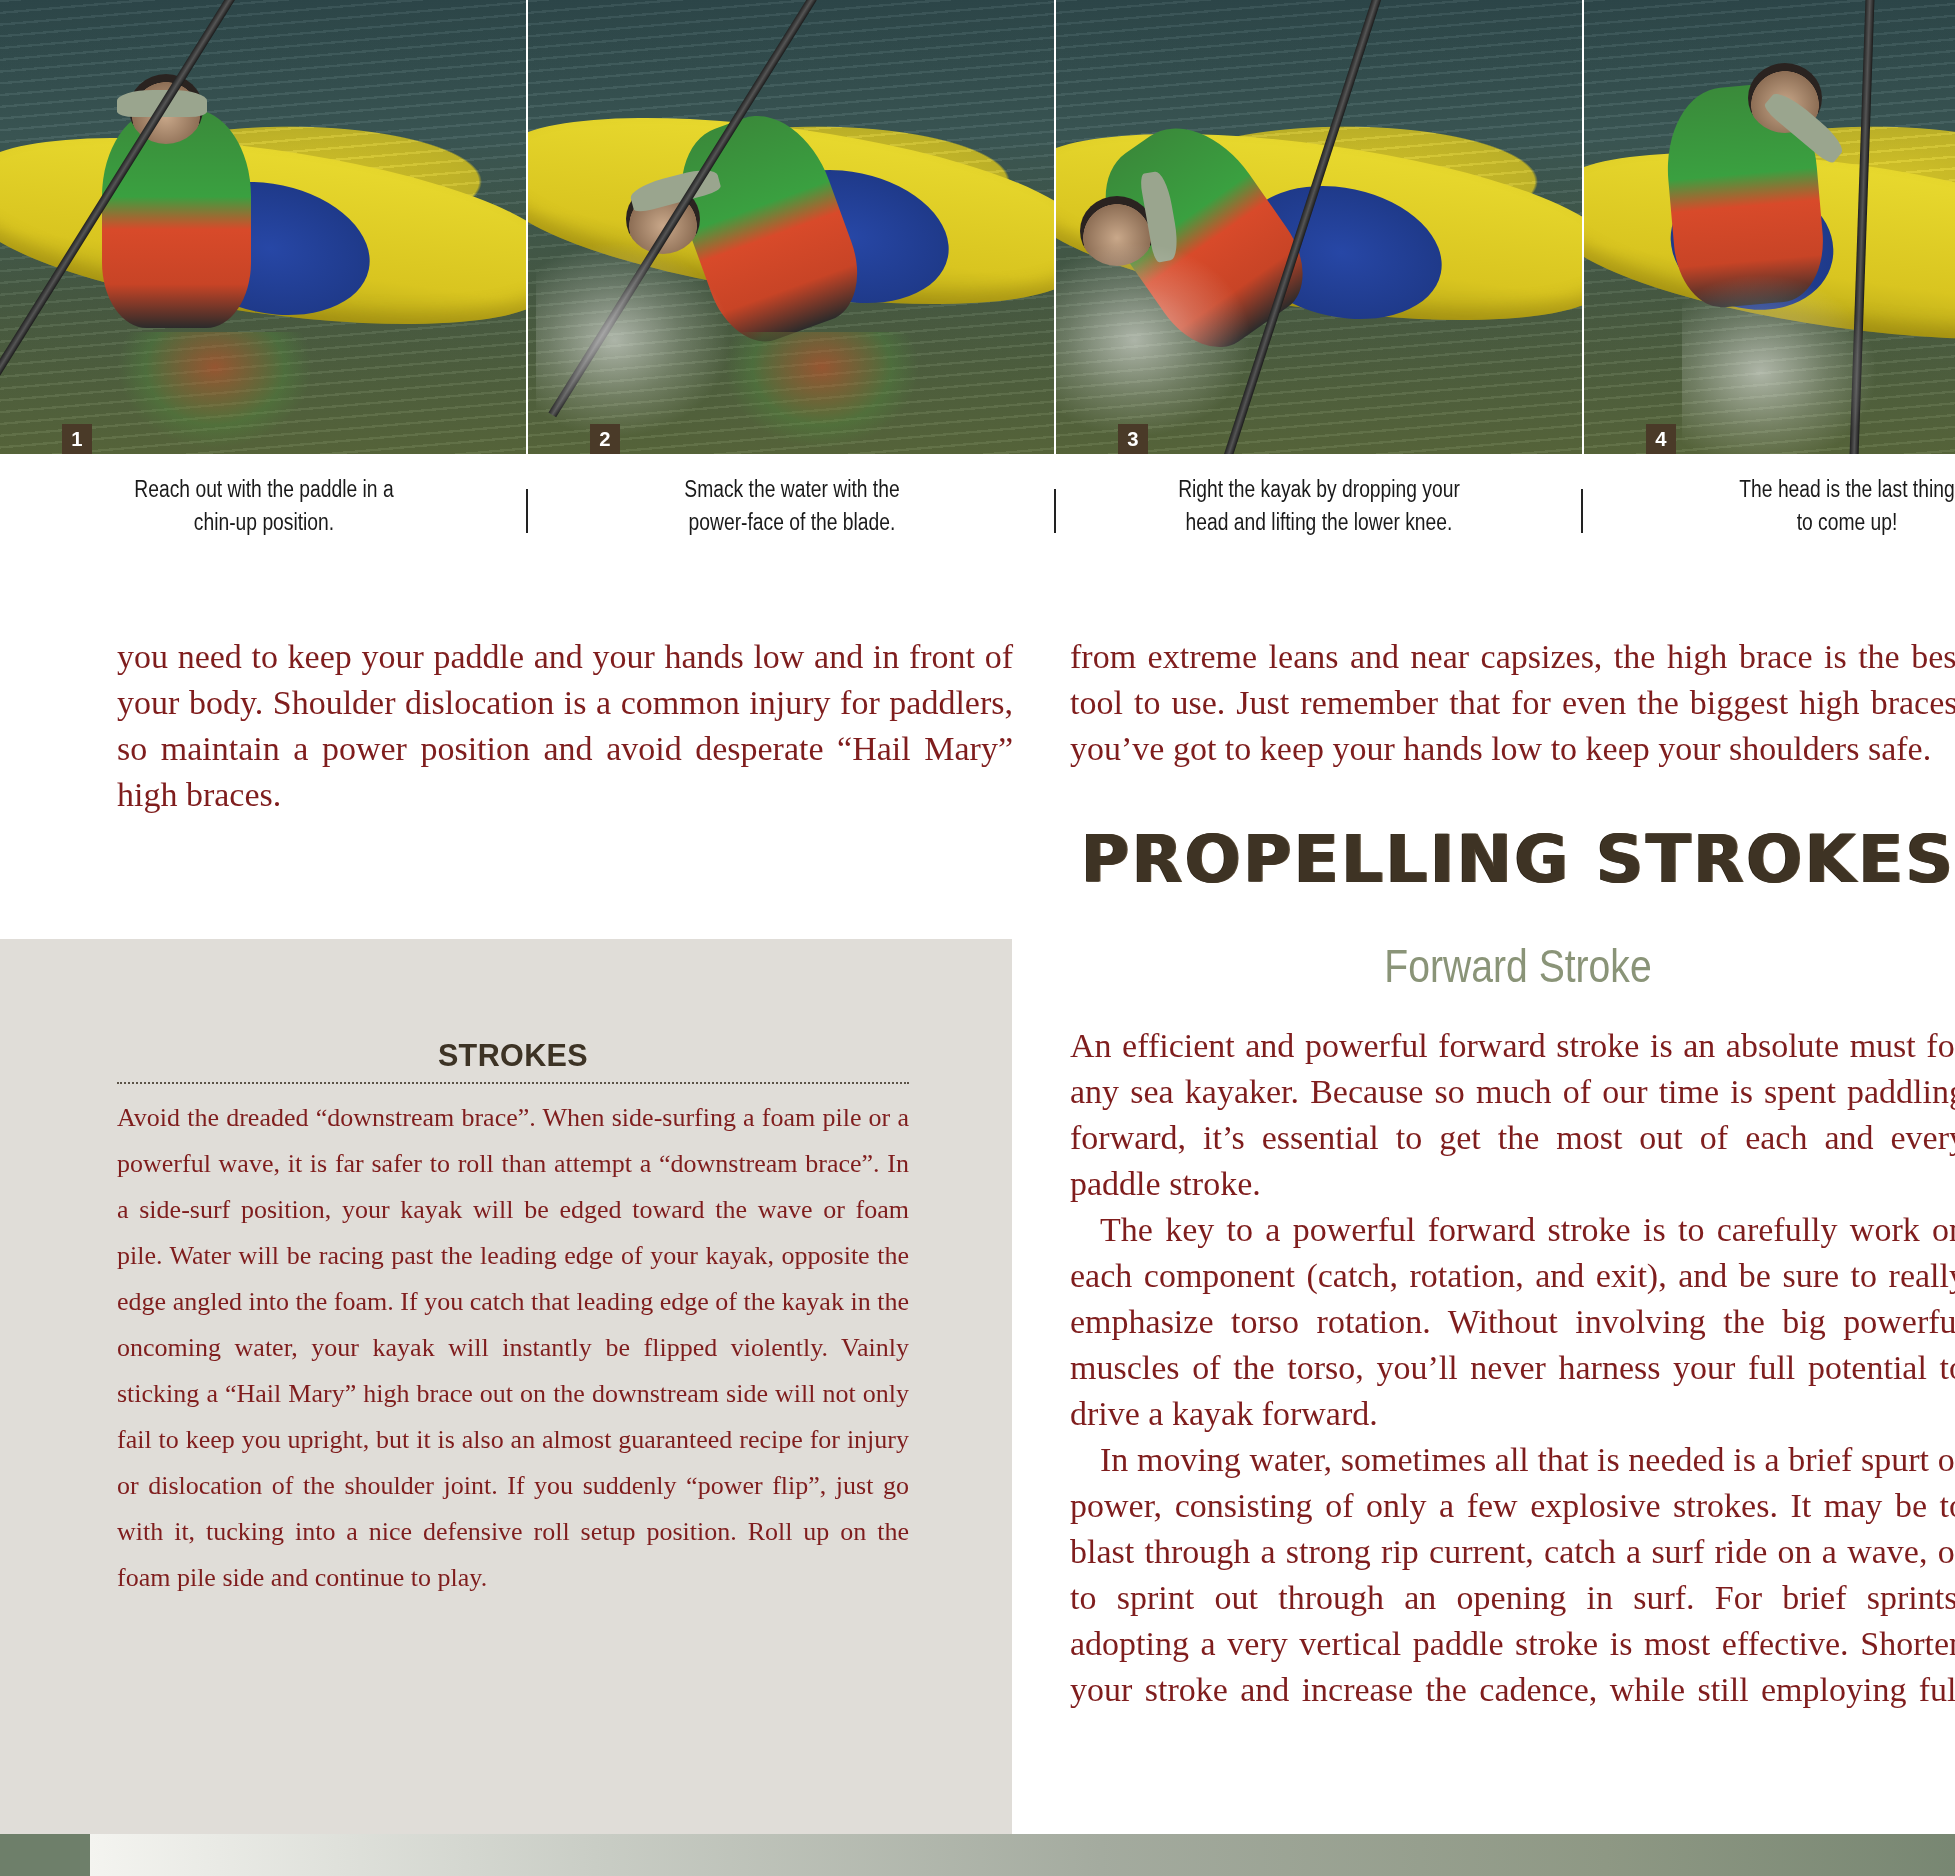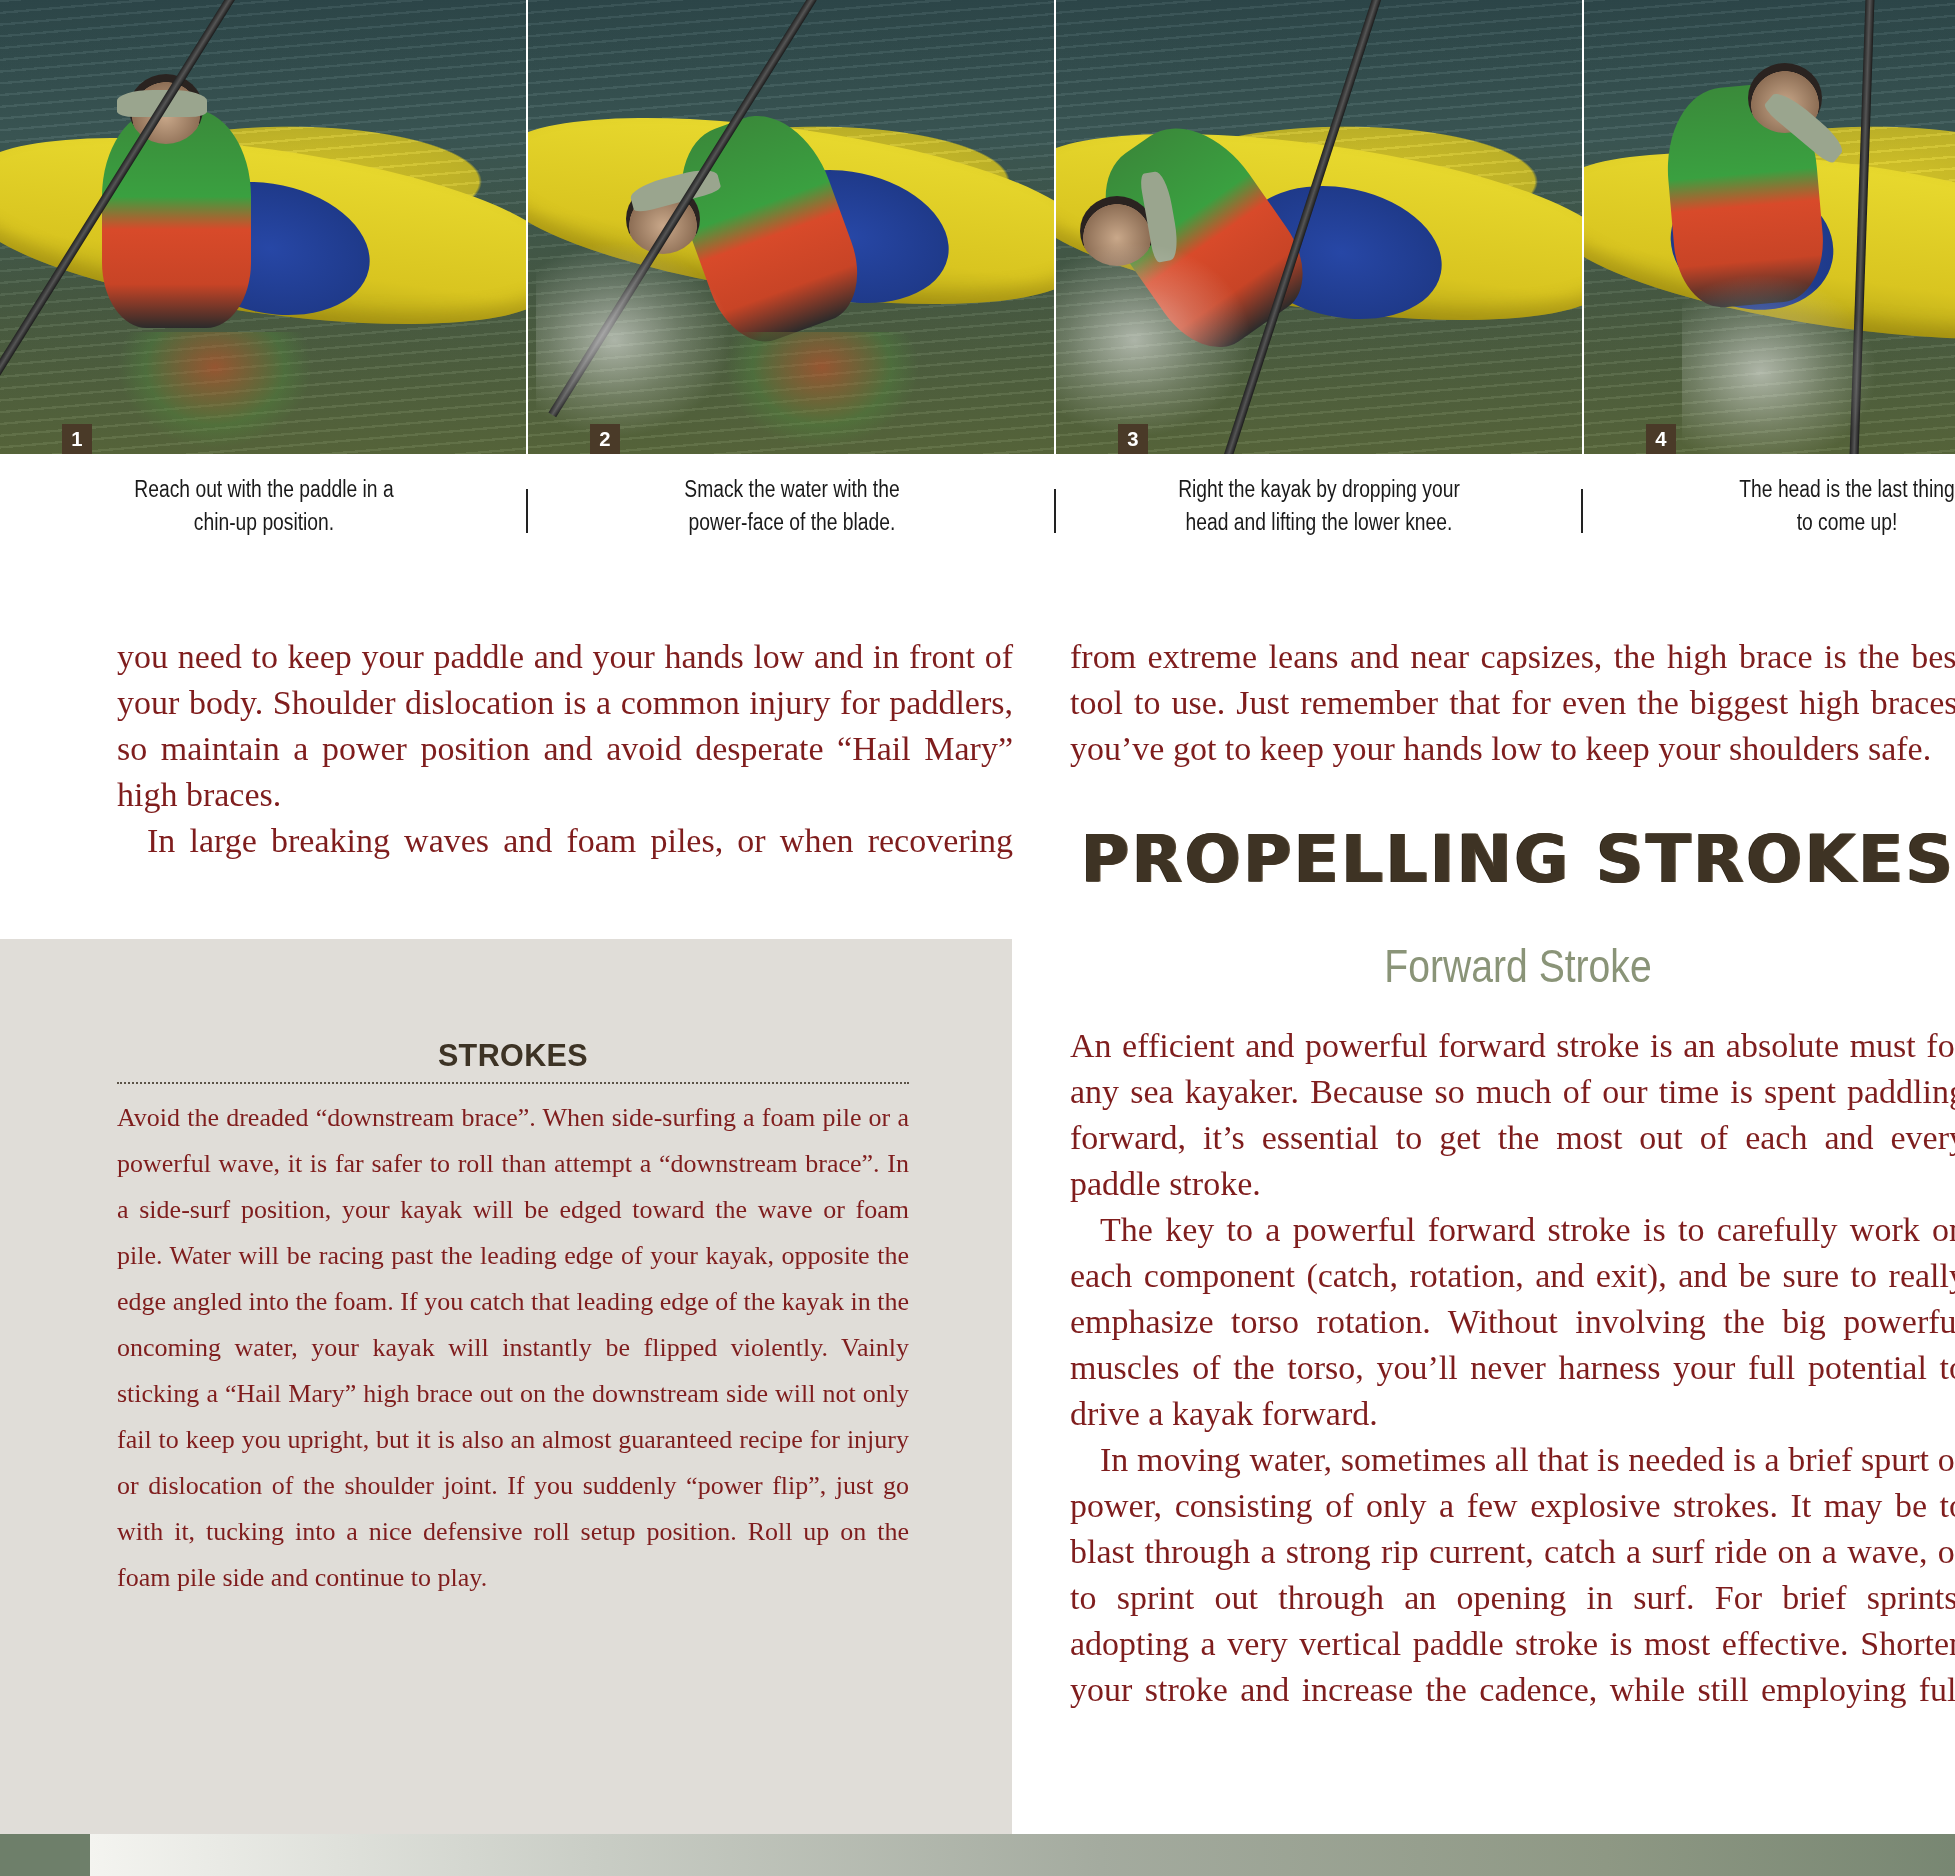--- a/index.html
+++ b/index.html
@@ -184,21 +184,20 @@
     <div>The head is the last thing</div>
     <div>to come up!</div>
   </div>
 </div>
 <div class="caption-divider" style="left:526px;"></div>
 <div class="caption-divider" style="left:1054px;"></div>
 <div class="caption-divider" style="left:1581px;"></div>
 
 <div class="body-text col-left">
   <p>you need to keep your paddle and your hands low and in front of your body. Shoulder dislocation is a common injury for paddlers, so maintain a power position and avoid desperate “Hail Mary” high braces.</p>
-  <p class="indent" style="text-align-last: justify;">In large breaking waves and foam piles, or when recovering</p>
 </div>
 
 <div class="body-text col-right-top">
   <p>from extreme leans and near capsizes, the high brace is the best tool to use. Just remember that for even the biggest high braces, you’ve got to keep your hands low to keep your shoulders safe.</p>
 </div>
 
 <div class="sidebar-box" style="background: rgb(224, 221, 216);"></div>
 <div class="sidebar-title">STROKES</div>
 <div class="sidebar-rule"></div>
 <div class="body-text sidebar-text">

